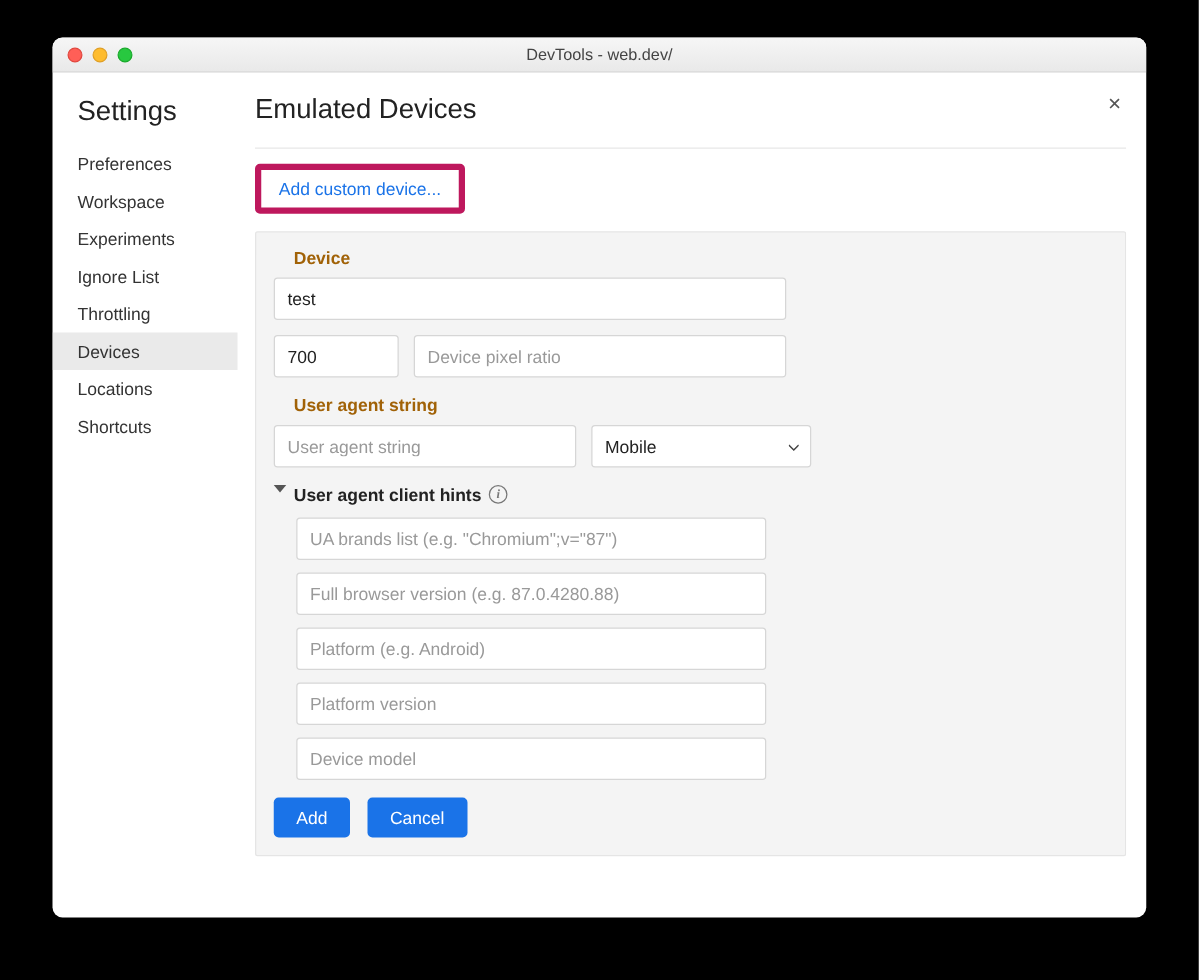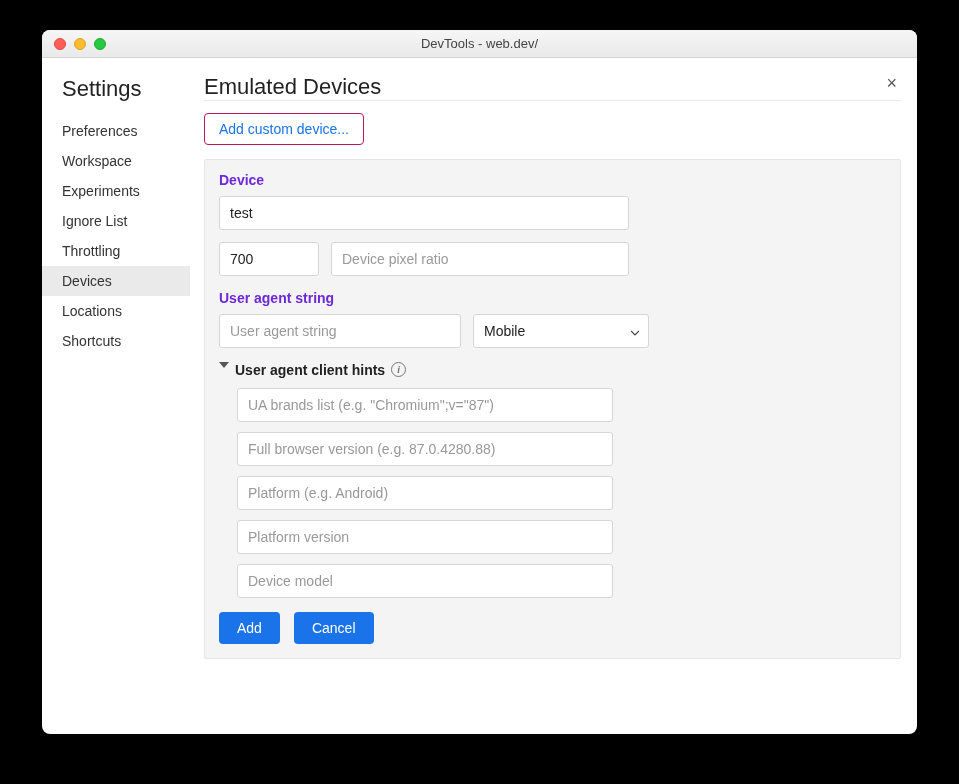--- a/index.html
+++ b/index.html
@@ -92,27 +92,28 @@
       flex: 1;
       padding-left: 16px;
       display: flex;
       flex-direction: column;
       overflow: hidden;
     }
     .main h2 {
       font-size: 22px;
       font-weight: 400;
       color: #222;
+      padding-bottom: 18px;
       border-bottom: 1px solid #e8e8e8;
     }
     .add-custom-row {
       padding: 12px 0 14px 0;
     }
     .btn-outline {
-      border: 1px solid #be185d;
+      border: 5px solid #be185d;
       background: #fff;
       color: #1a73e8;
       font-size: 14px;
       padding: 7px 14px;
       border-radius: 4px;
       cursor: pointer;
     }
     .device-panel {
       background: #f4f4f4;
       border: 1px solid #e5e5e5;
@@ -120,22 +121,23 @@
       padding: 12px 18px 14px 14px;
       position: relative;
       overflow-y: auto;
       max-height: 502px;
     }
     .device-panel::-webkit-scrollbar { width: 14px; }
     .device-panel::-webkit-scrollbar-thumb { background: #c9c9c9; border-radius: 7px; border: 3px solid #f4f4f4; }
     .section-label {
       font-size: 14px;
       font-weight: 700;
-      color: #6d28d9;
+      color: #a16207;
       margin-bottom: 8px;
+      margin-left: 16px;
     }
     .input {
       background: #fff;
       border: 1px solid #d6d6d6;
       border-radius: 3px;
       padding: 8px 10px;
       font-size: 14px;
       color: #222;
       width: 100%;
     }

